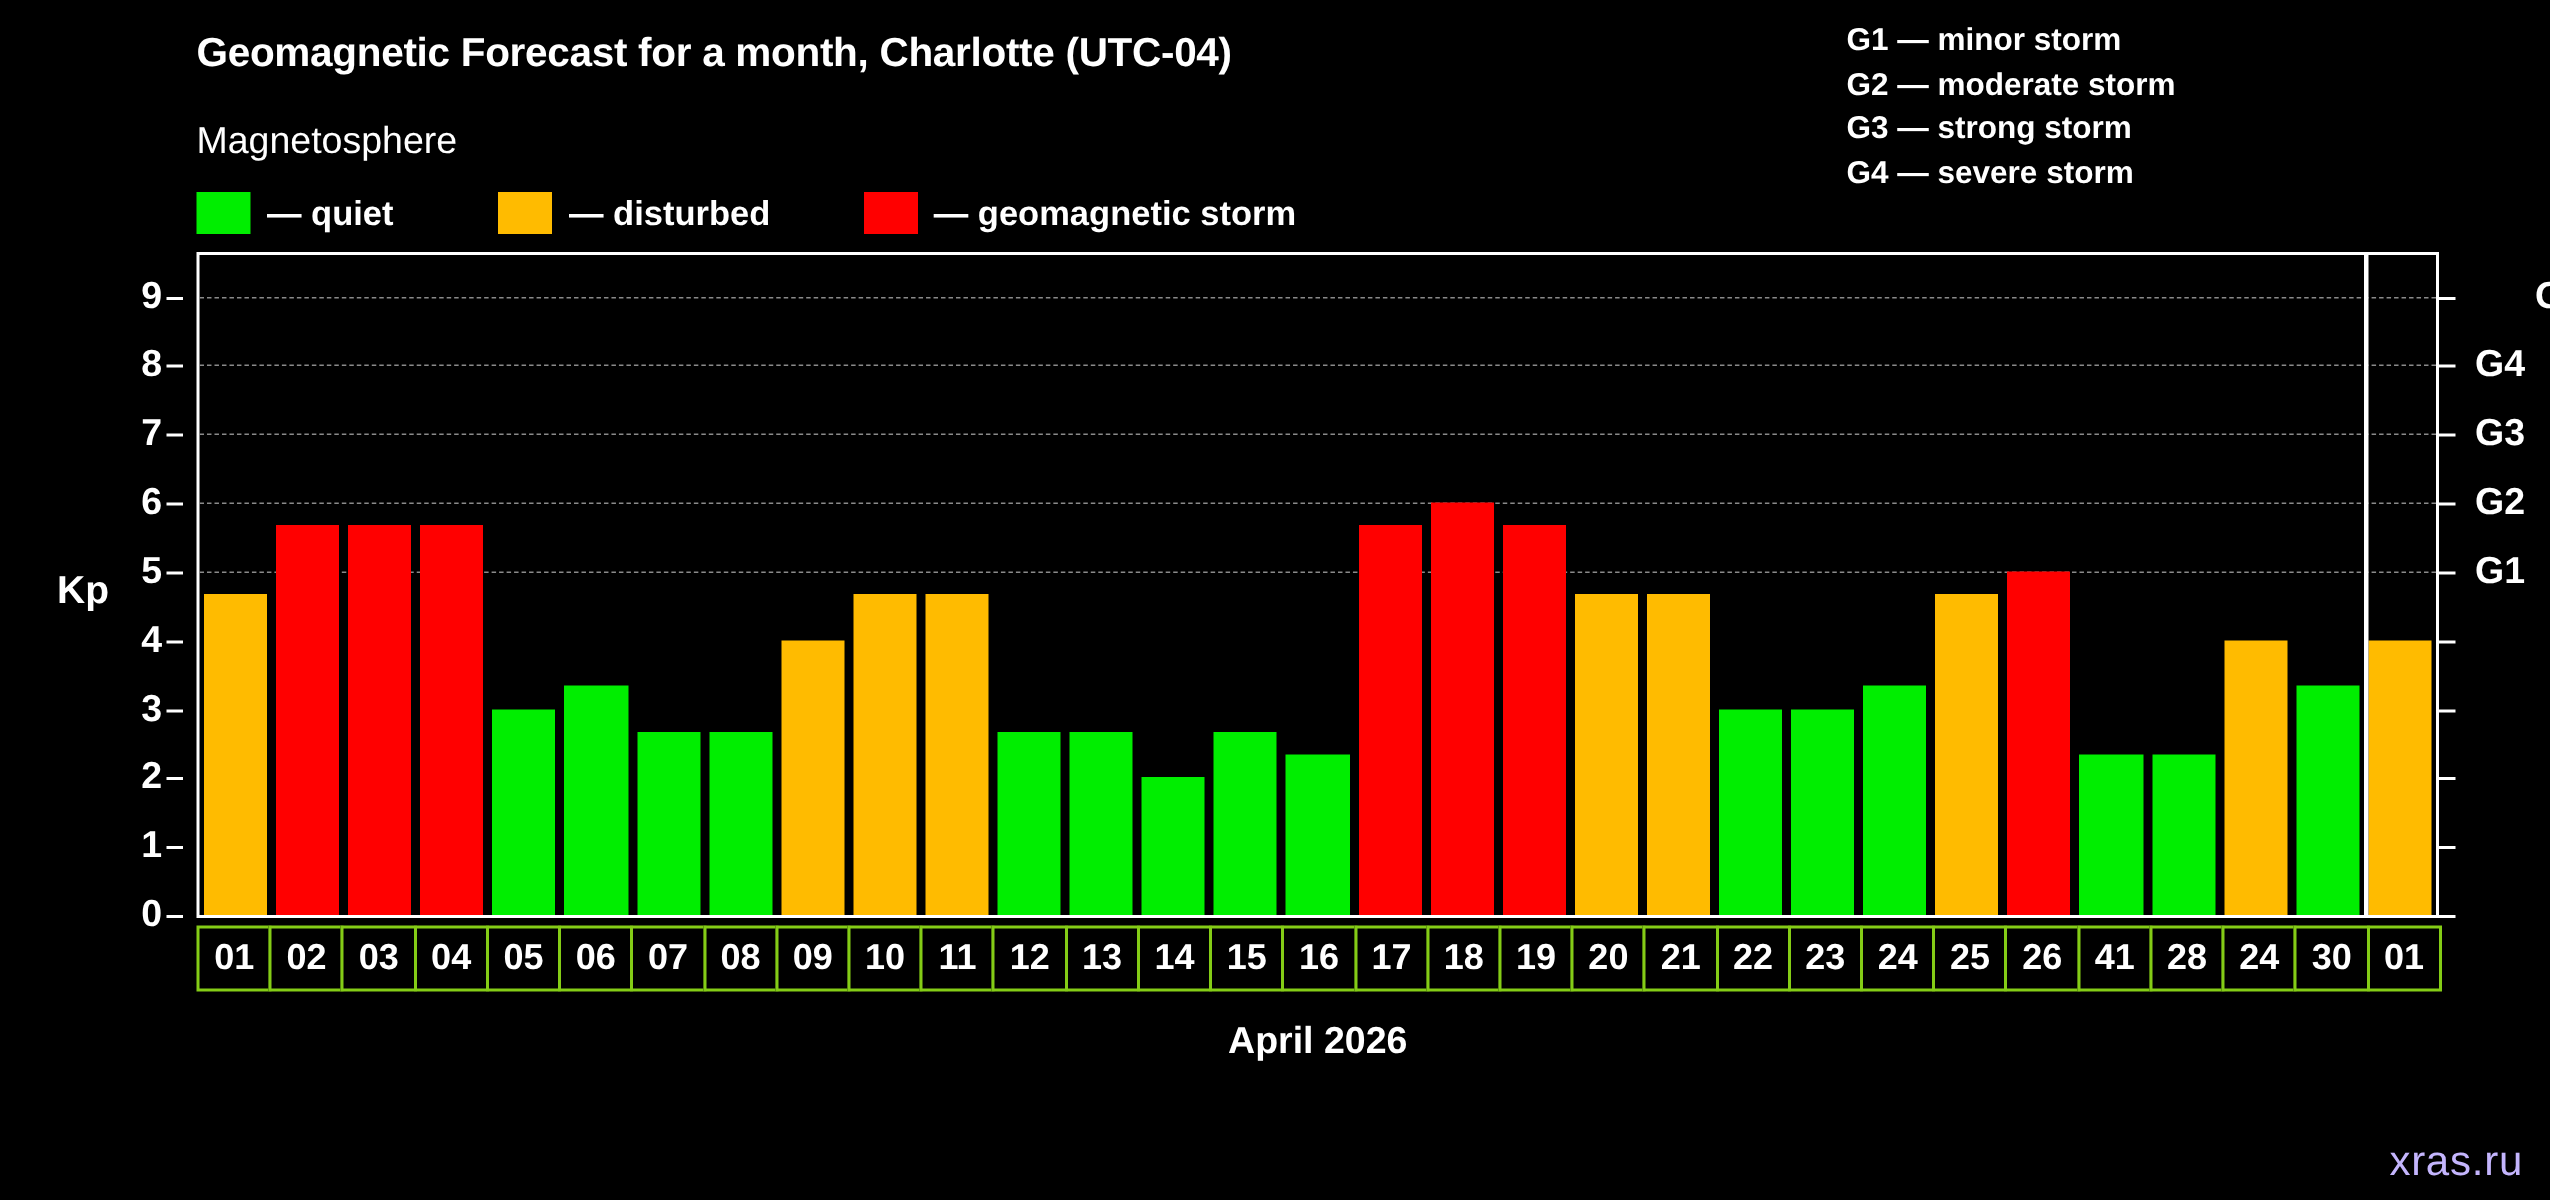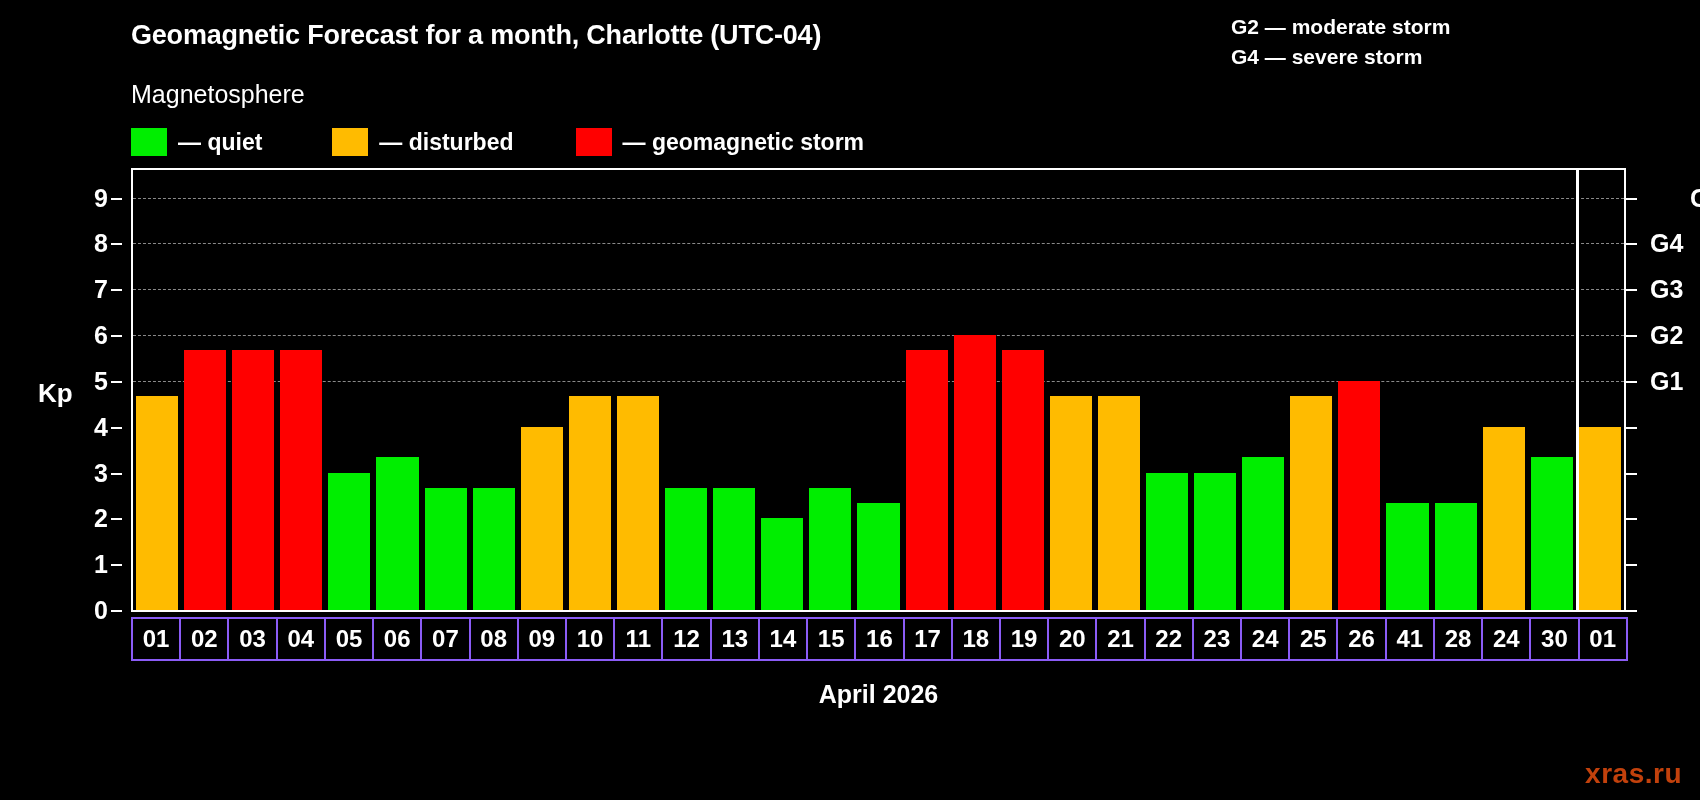--- a/index.html
+++ b/index.html
@@ -198,21 +198,21 @@
   #day-labels {
     position: absolute;
     left: 131px;
     top: 617px;
     width: 1495px;
     height: 44px;
     display: flex;
   }
   .day-cell {
     flex: 1 1 0;
-    border: 2px solid #8b5cf6;
+    border: 2px solid #84cc16;
     box-sizing: border-box;
     margin-right: -2px;
     display: flex;
     align-items: center;
     justify-content: center;
     font-size: 24px;
     font-weight: bold;
     background: #000000;
   }
 
@@ -224,22 +224,22 @@
     width: 1495px;
     text-align: center;
     font-size: 25px;
     font-weight: bold;
   }
   #watermark {
     position: absolute;
     right: 18px;
     bottom: 10px;
     font-size: 28px;
-    font-weight: bold;
-    color: #c2410c;
+    font-weight: normal;
+    color: #c4b5fd;
     letter-spacing: 0.5px;
   }
 </style>
 </head>
 <body>
 
 <div id="chart-title">Geomagnetic Forecast for a month, Charlotte (UTC-04)</div>
 
 <div id="magnetosphere-label">Magnetosphere</div>
 
@@ -254,21 +254,23 @@
     <span class="legend-text">— disturbed</span>
   </div>
   <div id="legend-gap-2"></div>
   <div class="legend-entry">
     <span class="legend-swatch" style="background:#ff0000"></span>
     <span class="legend-text">— geomagnetic storm</span>
   </div>
 </div>
 
 <div id="g-scale-legend">
+  <div class="g-scale-row">G1 — minor storm</div>
   <div class="g-scale-row">G2 — moderate storm</div>
+  <div class="g-scale-row">G3 — strong storm</div>
   <div class="g-scale-row">G4 — severe storm</div>
 </div>
 
 <div id="y-axis-title">Kp</div>
 <div id="y-axis-labels">
     <div class="y-tick-label" style="top: 442px;">0</div>
     <div class="y-tick-mark" style="top: 442px;"></div>
     <div class="y-tick-label" style="top: 396.167px;">1</div>
     <div class="y-tick-mark" style="top: 396.167px;"></div>
     <div class="y-tick-label" style="top: 350.333px;">2</div>

